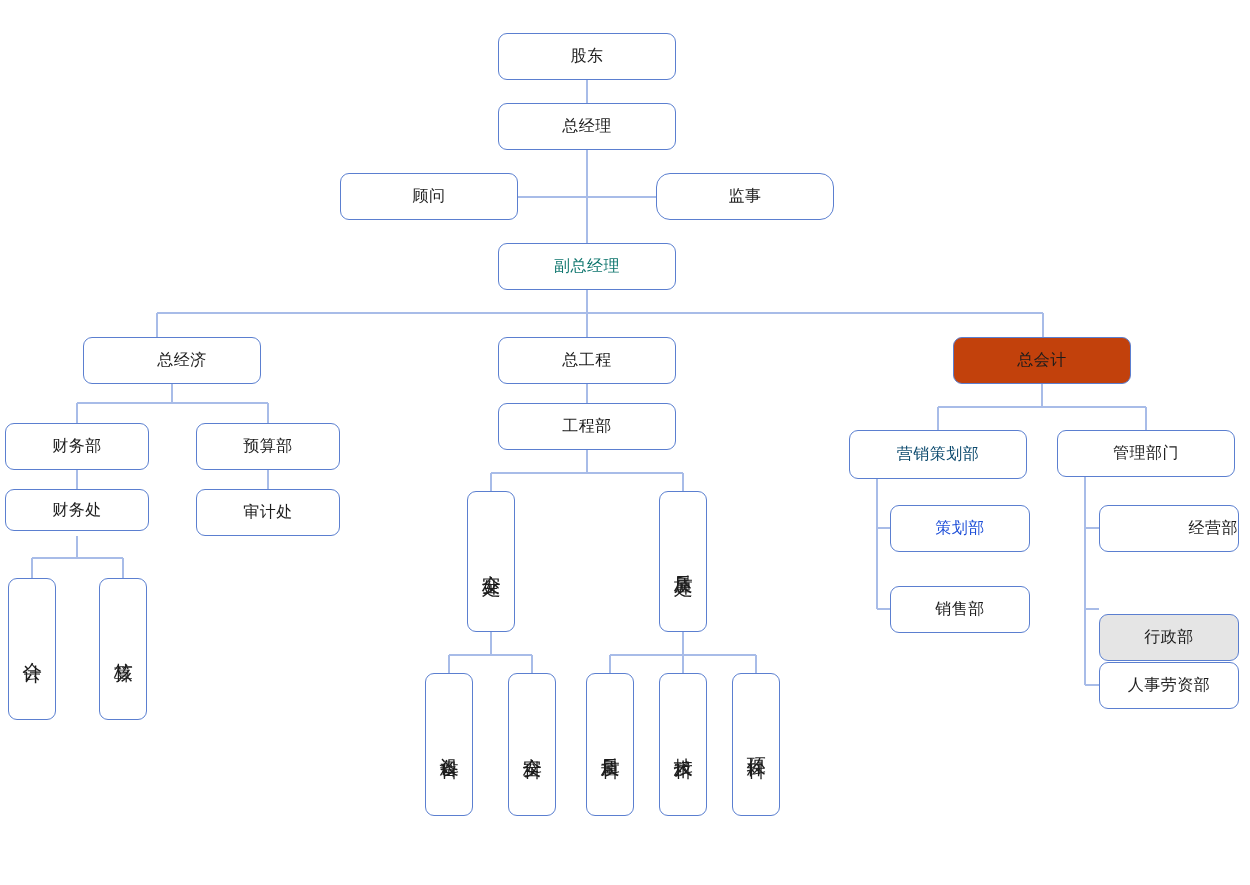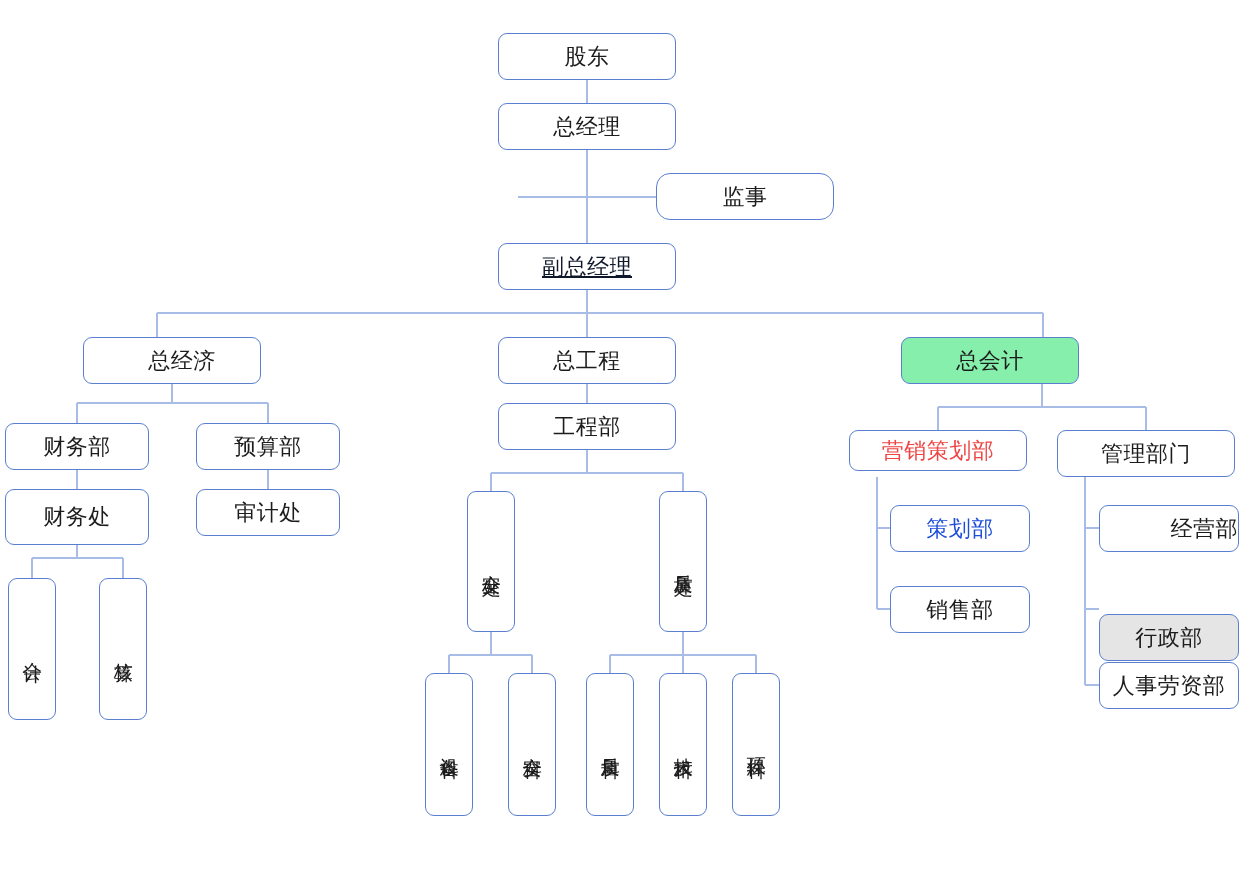--- a/index.html
+++ b/index.html
@@ -30,21 +30,21 @@
     position: absolute;
     box-sizing: border-box;
     border: 1.4px solid #5b7fd0;
     border-radius: 9px;
     background: #ffffff;
     color: #1c1c1c;
     display: flex;
     align-items: center;
     justify-content: center;
     text-align: center;
-    font-size: 22px;
+    font-size: 16px;
     line-height: 1.18;
     letter-spacing: 0.5px;
     z-index: 2;
   }
   .node.vertical {
     writing-mode: vertical-rl;
     text-orientation: upright;
     letter-spacing: 2px;
     font-size: 19px;
   }
@@ -105,44 +105,47 @@
       <path d="M1085 685 L1099 685" fill="none" stroke="#a8bce8" stroke-width="1.2" shape-rendering="crispEdges"></path>
     </svg>
 
   <div class="node" style="left: 498px; top: 33px; width: 178px; height: 47px; border-color: rgb(91, 127, 208); background: rgb(255, 255, 255); color: rgb(28, 28, 28);">
     <span class="label">股东</span>
   </div>
   <div class="node" style="left: 498px; top: 103px; width: 178px; height: 47px; border-color: rgb(91, 127, 208); background: rgb(255, 255, 255); color: rgb(28, 28, 28);">
     <span class="label">总经理</span>
   </div>
 
+  <div class="node" style="left: 340px; top: 173px; width: 178px; height: 47px; border-color: rgb(91, 127, 208); background: rgb(255, 255, 255); color: rgb(28, 28, 28);">
+    <span class="label">顾问</span>
+  </div>
   <div class="node" style="left: 656px; top: 173px; width: 178px; height: 47px; border-color: rgb(91, 127, 208); background: rgb(255, 255, 255); color: rgb(28, 28, 28); border-radius: 14px;">
     <span class="label">监事</span>
   </div>
-  <div class="node" style="left: 498px; top: 243px; width: 178px; height: 47px; border-color: rgb(91, 127, 208); background: rgb(255, 255, 255); color: #0f172a; text-decoration: underline;">
+  <div class="node" style="left: 498px; top: 243px; width: 178px; height: 47px; border-color: rgb(91, 127, 208); background: rgb(255, 255, 255); color: #0f766e;">
     <span class="label">副总经理</span>
   </div>
 
   <div class="node" style="left: 83px; top: 337px; width: 178px; height: 47px; border-color: rgb(91, 127, 208); background: rgb(255, 255, 255); color: rgb(28, 28, 28); padding-left: 20px;">
     <span class="label">总经济</span>
   </div>
   <div class="node" style="left: 498px; top: 337px; width: 178px; height: 47px; border-color: rgb(91, 127, 208); background: rgb(255, 255, 255); color: rgb(28, 28, 28);">
     <span class="label">总工程</span>
   </div>
-  <div class="node" style="left: 901px; top: 337px; width: 178px; height: 47px; border-color: rgb(91, 127, 208); background: #86efac; color: rgb(28, 28, 28);">
+  <div class="node" style="left: 953px; top: 337px; width: 178px; height: 47px; border-color: rgb(91, 127, 208); background: #c2410c; color: rgb(28, 28, 28);">
     <span class="label">总会计</span>
   </div>
 
   <div class="node" style="left: 5px; top: 423px; width: 144px; height: 47px; border-color: rgb(91, 127, 208); background: rgb(255, 255, 255); color: rgb(28, 28, 28);">
     <span class="label">财务部</span>
   </div>
   <div class="node" style="left: 196px; top: 423px; width: 144px; height: 47px; border-color: rgb(91, 127, 208); background: rgb(255, 255, 255); color: rgb(28, 28, 28);">
     <span class="label">预算部</span>
   </div>
-  <div class="node" style="left: 5px; top: 489px; width: 144px; height: 56px; border-color: rgb(91, 127, 208); background: rgb(255, 255, 255); color: rgb(28, 28, 28);">
+  <div class="node" style="left: 5px; top: 489px; width: 144px; height: 42px; border-color: rgb(91, 127, 208); background: rgb(255, 255, 255); color: rgb(28, 28, 28);">
     <span class="label">财务处</span>
   </div>
   <div class="node" style="left: 196px; top: 489px; width: 144px; height: 47px; border-color: rgb(91, 127, 208); background: rgb(255, 255, 255); color: rgb(28, 28, 28);">
     <span class="label">审计处</span>
   </div>
   <div class="node vertical" style="left: 8px; top: 578px; width: 48px; height: 142px; border-color: rgb(91, 127, 208); background: rgb(255, 255, 255); color: rgb(28, 28, 28);">
     <span class="label">会计</span>
   </div>
   <div class="node vertical" style="left: 99px; top: 578px; width: 48px; height: 142px; border-color: rgb(91, 127, 208); background: rgb(255, 255, 255); color: rgb(28, 28, 28);">
     <span class="label">核算</span>
@@ -166,21 +169,21 @@
   <div class="node vertical" style="left: 586px; top: 673px; width: 48px; height: 143px; border-color: rgb(91, 127, 208); background: rgb(255, 255, 255); color: rgb(28, 28, 28);">
     <span class="label">质量科</span>
   </div>
   <div class="node vertical" style="left: 659px; top: 673px; width: 48px; height: 143px; border-color: rgb(91, 127, 208); background: rgb(255, 255, 255); color: rgb(28, 28, 28);">
     <span class="label">技术科</span>
   </div>
   <div class="node vertical" style="left: 732px; top: 673px; width: 48px; height: 143px; border-color: rgb(91, 127, 208); background: rgb(255, 255, 255); color: rgb(28, 28, 28);">
     <span class="label">环保科</span>
   </div>
 
-  <div class="node" style="left: 849px; top: 430px; width: 178px; height: 41px; border-color: rgb(91, 127, 208); background: rgb(255, 255, 255); color: #ef4444;">
+  <div class="node" style="left: 849px; top: 430px; width: 178px; height: 49px; border-color: rgb(91, 127, 208); background: rgb(255, 255, 255); color: #0c4a6e;">
     <span class="label">营销策划部</span>
   </div>
   <div class="node" style="left: 1057px; top: 430px; width: 178px; height: 47px; border-color: rgb(91, 127, 208); background: rgb(255, 255, 255); color: rgb(28, 28, 28);">
     <span class="label">管理部门</span>
   </div>
   <div class="node" style="left: 890px; top: 505px; width: 140px; height: 47px; border-color: rgb(91, 127, 208); background: rgb(255, 255, 255); color: #1d4ed8;">
     <span class="label">策划部</span>
   </div>
   <div class="node" style="left: 890px; top: 586px; width: 140px; height: 47px; border-color: rgb(91, 127, 208); background: rgb(255, 255, 255); color: rgb(28, 28, 28);">
     <span class="label">销售部</span>

